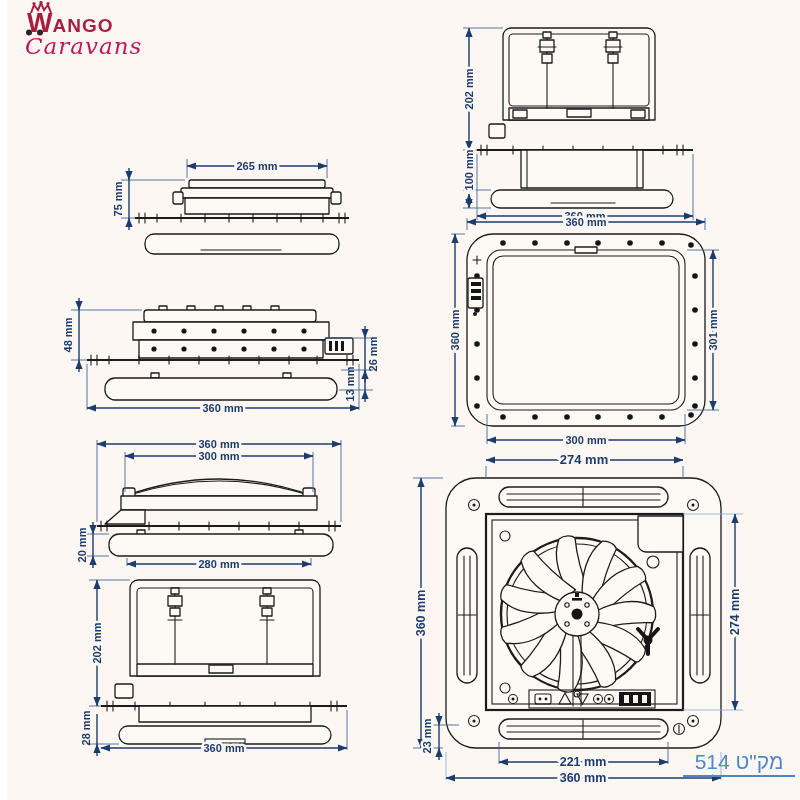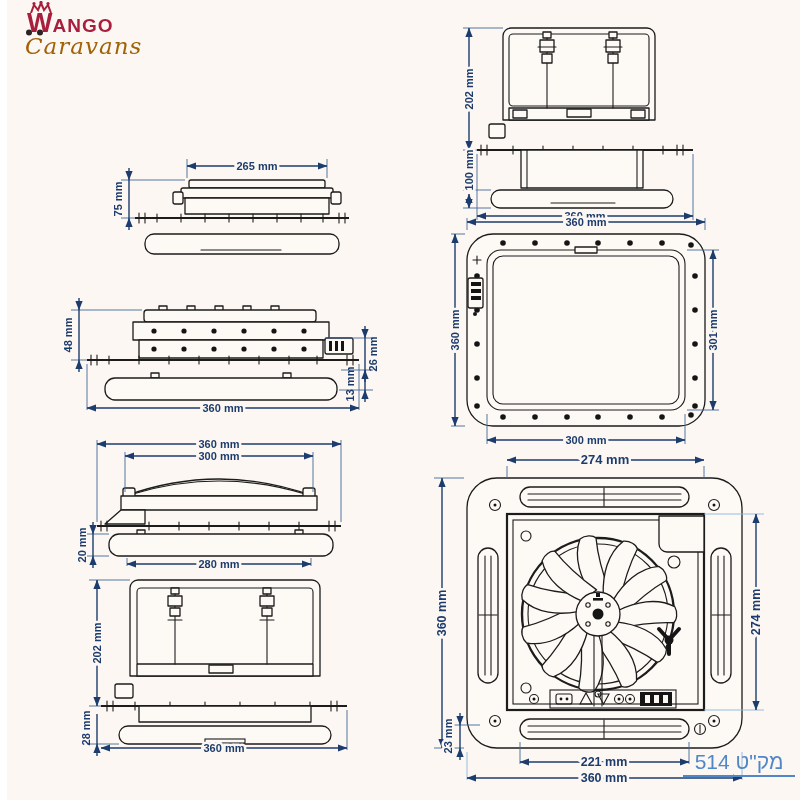--- a/index.html
+++ b/index.html
@@ -20,21 +20,21 @@
   .dt {fill:#1d3c6e;font:bold 11px "Liberation Sans",sans-serif;text-anchor:middle;}
   .dt.big{font-size:13px;}
   .dt.med{font-size:12.5px;}
   .halo{paint-order:stroke;stroke:#fcf7f2;stroke-width:5px;}
   
   .logo{position:absolute;left:18px;top:10px;width:150px;line-height:1;}
   .logo .l1{position:relative;color:#a81e3c;font-weight:bold;padding-left:2px;}
   .logo .l1 .big{font-size:27px;}
   .logo .l1 .rest{font-size:19px;letter-spacing:1px;}
   .logo .crown{position:absolute;left:3px;top:-9px;}
-  .logo .l2{position:relative;margin-top:-2px;color:#a16207;font-family:"DejaVu Serif",serif;
+  .logo .l2{position:relative;margin-top:-2px;color:#be185d;font-family:"DejaVu Serif",serif;
             font-style:italic;font-size:23px;letter-spacing:1px;}
   .logo .panda{position:absolute;left:0px;top:-7px;}
   
   .catalog{position:absolute;left:676px;top:750px;width:112px;text-align:center;direction:rtl;
            color:#4f87c7;font-size:21px;border-bottom:2px solid #4f87c7;padding-bottom:1px;
            font-family:"Liberation Sans",sans-serif;cursor:pointer;}
 </style>
 </head>
 <body>
 
@@ -391,21 +391,21 @@
         <line class="d" x1="266" y1="36" x2="266" y2="196" marker-start="url(#ar)" marker-end="url(#ar)"></line>
         <text class="dt halo" x="270" y="116" transform="rotate(-90,270,116)">301 mm</text>
         <line class="e" x1="40" y1="200" x2="40" y2="230"></line>
           <line class="e" x1="238" y1="200" x2="238" y2="230"></line>
         <line class="d" x1="40" y1="226" x2="238" y2="226" marker-start="url(#ar)" marker-end="url(#ar)"></line>
         <text class="dt halo" x="139" y="229.5">300 mm</text>
       </g>
     </svg>
   </figure>
 
-  <figure class="view" style="left:415px;top:448px;margin:0">
+  <figure class="view" style="left:394px;top:448px;margin:0">
     <svg width="350" height="335" viewBox="0 0 350 335">
       <defs>
         <path id="bladeG" d="M170,147 C159,131 151,110 158,91 C163,87 171,87 174,90 C176,111 183,132 188,145 Z"></path>
       </defs>
       <g>
         <rect class="p" x="45" y="30" width="275" height="270" rx="30"></rect>
         <circle class="pn" cx="73" cy="57" r="5.5"></circle>
           <circle class="pf" cx="73" cy="57" r="1.5"></circle>
         <circle class="pn" cx="292" cy="57" r="5.5"></circle>
           <circle class="pf" cx="292" cy="57" r="1.5"></circle>

